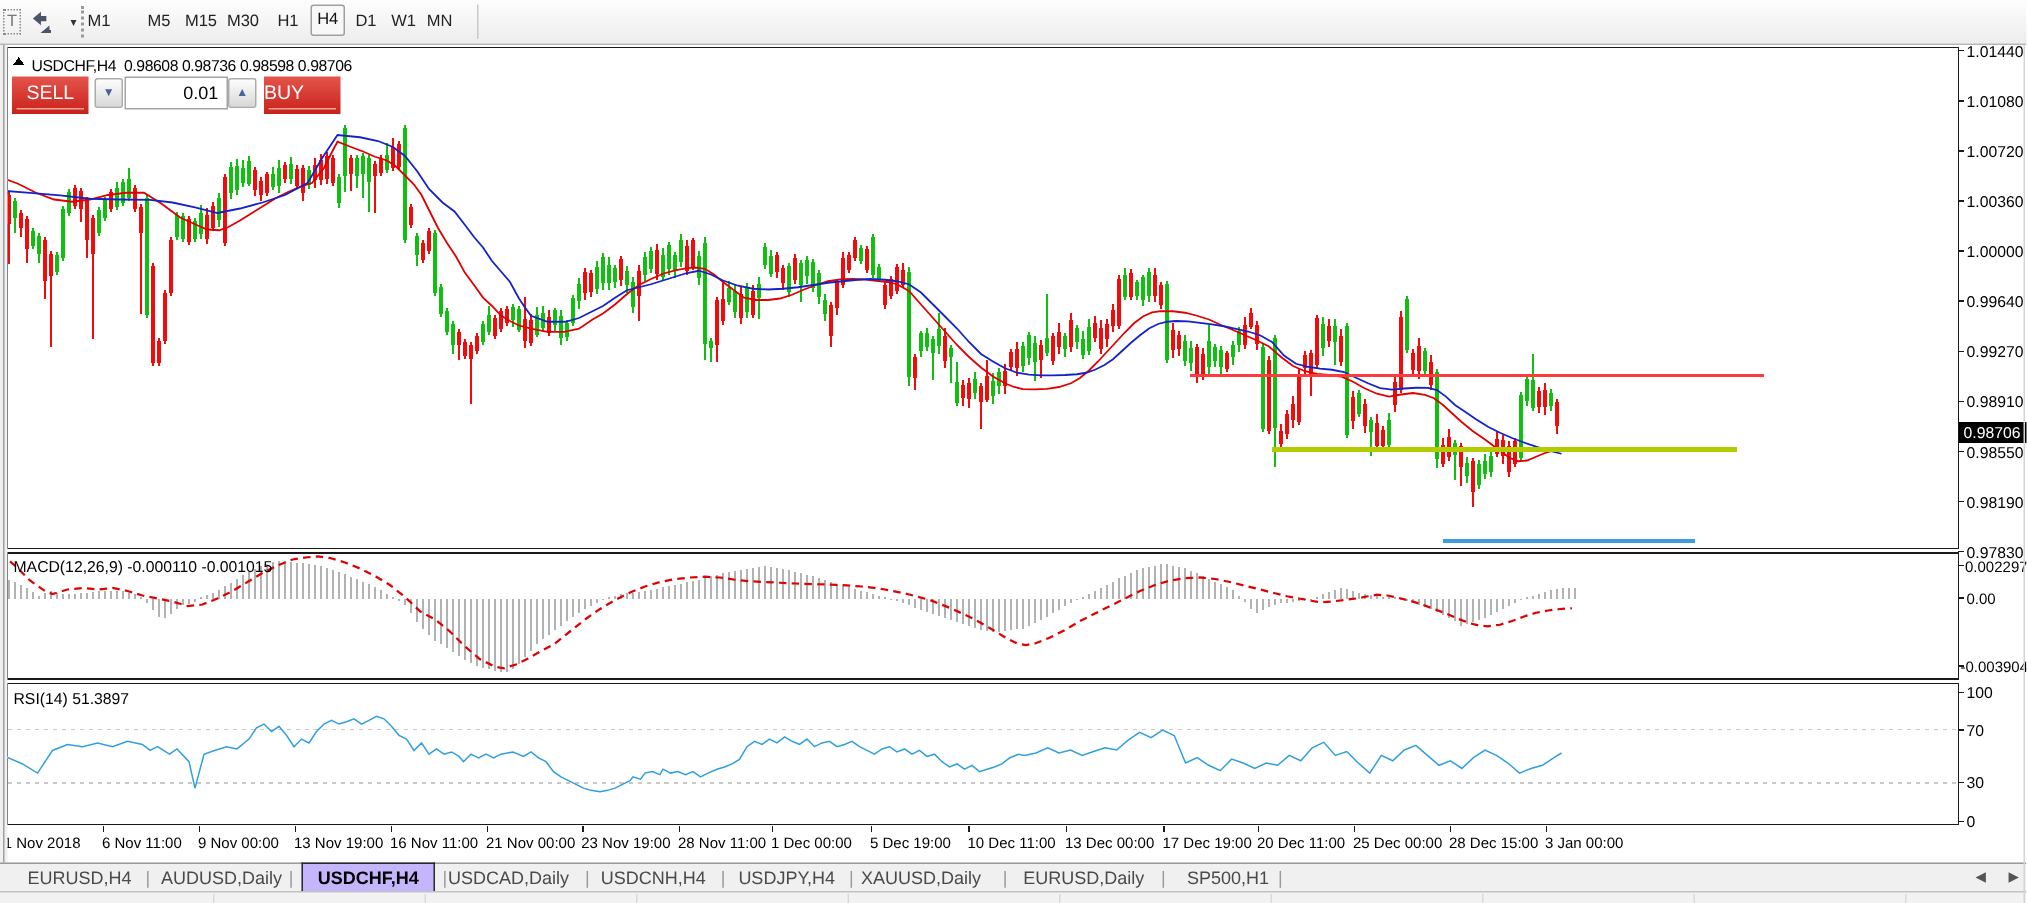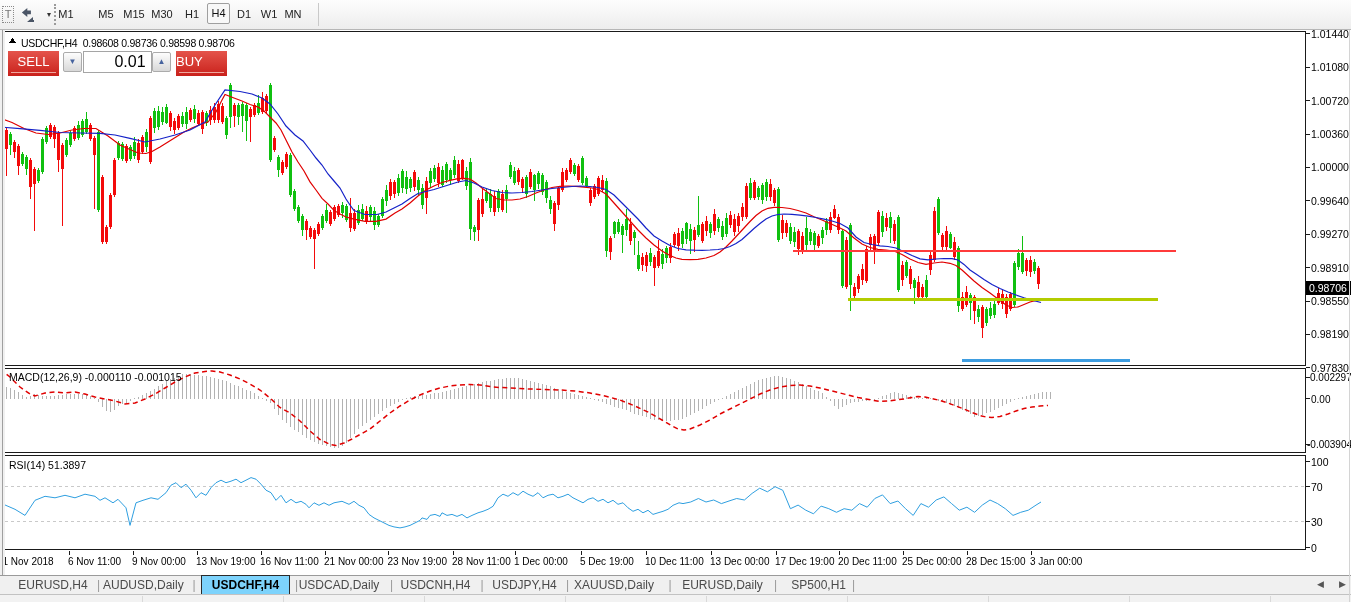--- a/index.html
+++ b/index.html
@@ -8,31 +8,31 @@
 .h4sel{position:absolute;left:207px;top:3px;width:23px;height:21px;border:1px solid #9f9f9f;background:#f8f8f8;border-radius:2px;font-size:11px;line-height:19px;text-align:center;color:#111}
 .vsep{position:absolute;top:3px;height:23px;border-left:1px solid #c9c9c9}
 .dots{position:absolute;left:54px;top:4px;height:21px;border-left:2px dotted #9a9a9a}
 .leftstrip{position:absolute;left:0;top:30px;width:5px;height:564px;background:#f0f0f0}
 .panel{position:absolute;left:8px;top:51px;width:219px;height:64px;font-family:"Liberation Sans",sans-serif}
 .sellbtn{position:absolute;left:0;top:0;width:51px;height:25px;background:linear-gradient(#e4544b,#c9211b);color:#fff;font-size:13px;text-align:center;line-height:21px}
 .buybtn{position:absolute;left:168px;top:0;width:51px;height:25px;background:linear-gradient(#e4544b,#c9211b);color:#fff;font-size:13px;line-height:21px}
 .btnline{position:absolute;left:3px;right:3px;top:20.5px;height:1px;background:#efa79e}
 .spindn{position:absolute;left:55px;top:1px;width:19px;height:20px;background:linear-gradient(#fdfdfd,#d8d8d8);border:1px solid #ababab;border-radius:2px;color:#46639e;font-size:8px;line-height:18px;text-align:center}
 .spinup{position:absolute;left:144px;top:1px;width:19px;height:20px;background:linear-gradient(#fdfdfd,#d8d8d8);border:1px solid #ababab;border-radius:2px;color:#46639e;font-size:8px;line-height:18px;text-align:center}
-.lots{position:absolute;left:74.6px;top:0;width:69px;height:22px;background:#fff;border:1px solid #a5a5a5;font-size:16px;color:#000;text-align:right;line-height:20px;padding-right:5px}
+.lots{position:absolute;left:74.6px;top:0;width:69px;height:22px;background:#fff;border:1px solid #a5a5a5;font-size:12px;color:#000;text-align:right;line-height:20px;padding-right:5px}
 .pricebox{position:absolute;top:24.5px;height:38px;background:linear-gradient(#93130e,#c52619 58%,#bc2015);color:#fff}
 .pb1{left:0;width:109px}
 .pb2{left:112px;width:107px}
 .bigfig{font-size:33px;letter-spacing:-1px;display:inline-block;transform:scaleX(0.9);transform-origin:left 20px;line-height:25px;margin-right:-4px}
 .smallfig{font-size:14px;font-weight:bold}
 .supfig{font-size:14px;font-weight:bold;vertical-align:11px}
 .tabbar{position:absolute;left:0;top:575px;width:1351px;height:19px;background:#f0f0f0;border-top:1px solid #9a9a9a;font-size:12px;color:#4a4a4a}
 .tab{position:absolute;top:0;height:18px;line-height:18px}
 .tabsep{position:absolute;top:0;height:18px;line-height:18px;color:#999}
-.activetab{position:absolute;left:201px;top:-1px;width:89px;height:19px;background:#7dd3fc;border:1px solid #2a2a2a;border-bottom:none;text-align:center;line-height:18px;color:#000;font-weight:bold}
+.activetab{position:absolute;left:201px;top:-1px;width:89px;height:19px;background:#c4b5fd;border:1px solid #2a2a2a;border-bottom:none;text-align:center;line-height:18px;color:#000;font-weight:bold}
 .bstrip{position:absolute;left:0;top:594px;width:1351px;height:8px;background:#f2f2f2;border-top:1px solid #c2c2c2}
 .arr{position:absolute;top:3px;color:#555;font-size:9px}
 </style></head><body>
 <svg width="1351" height="602" viewBox="0 0 1351 602" style="position:absolute;left:0;top:0" shape-rendering="crispEdges" text-rendering="optimizeLegibility">
     <rect x="4.5" y="31.5" width="1301" height="334" fill="#fff" stroke="#1a1a1a"></rect>
     <rect x="4.5" y="368.5" width="1301" height="84" fill="#fff" stroke="#1a1a1a"></rect>
     <rect x="4.5" y="455.5" width="1301" height="94" fill="#fff" stroke="#1a1a1a"></rect>
     <path d="M1305.5 33.8h4" stroke="#1a1a1a"></path>
     <text x="1311" y="37.8" font-size="10.5" fill="#000">1.01440</text>
     <path d="M1305.5 67.2h4" stroke="#1a1a1a"></path>
@@ -147,21 +147,21 @@
 </div>
 <div class="panel">
  <div class="sellbtn">SELL<div class="btnline"></div></div>
  <div class="spindn">▼</div>
  <div class="lots">0.01</div>
  <div class="spinup">▲</div>
  <div class="buybtn">BUY<div class="btnline"></div></div>
 </div>
 <div class="tabbar">
 <div class="tab" style="left:15px;width:76px;text-align:center">EURUSD,H4</div>
-<div class="tab" style="left:103px;width:85px;text-align:left">AUDUSD,Daily</div>
+<div class="tab" style="left:103px;width:85px;text-align:right">AUDUSD,Daily</div>
 <div class="activetab">USDCHF,H4</div>
 <div class="tab" style="left:296px;width:86px;text-align:center">USDCAD,Daily</div>
 <div class="tab" style="left:398px;width:75px;text-align:center">USDCNH,H4</div>
 <div class="tab" style="left:488px;width:73px;text-align:center">USDJPY,H4</div>
 <div class="tab" style="left:571px;width:86px;text-align:center">XAUUSD,Daily</div>
 <div class="tab" style="left:680px;width:85px;text-align:center">EURUSD,Daily</div>
 <div class="tab" style="left:783px;width:63px;text-align:right">SP500,H1</div>
 <div class="tabsep" style="left:97px">|</div>
 <div class="tabsep" style="left:192.5px">|</div>
 <div class="tabsep" style="left:295px">|</div>

